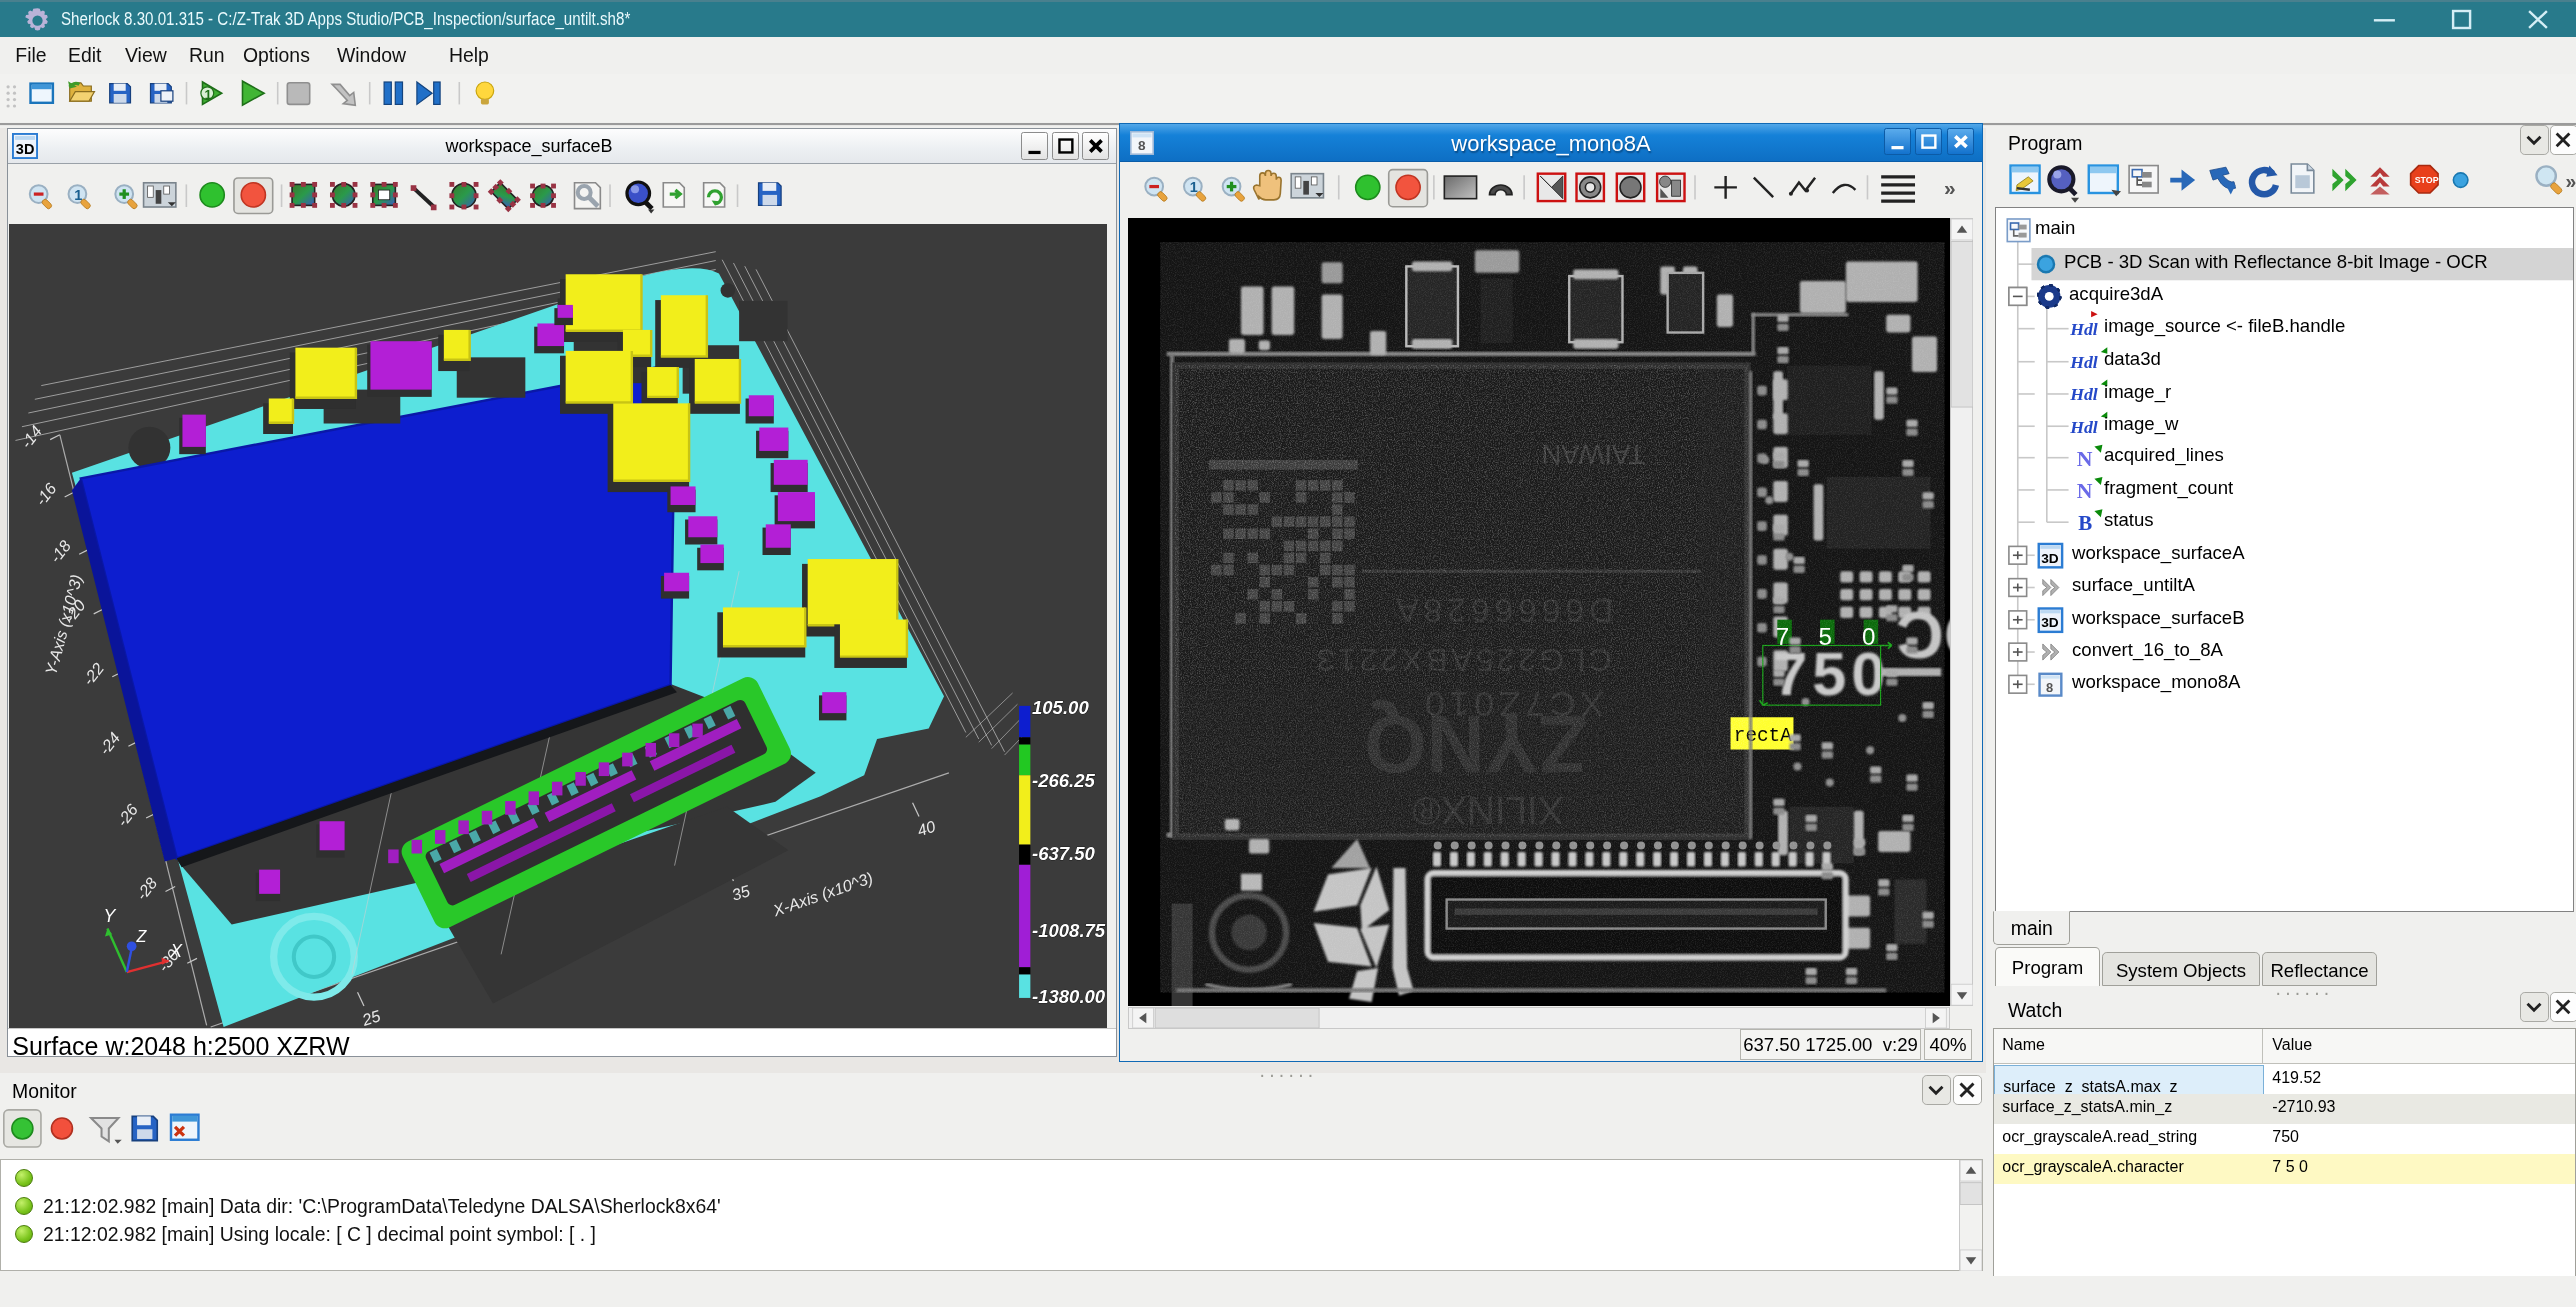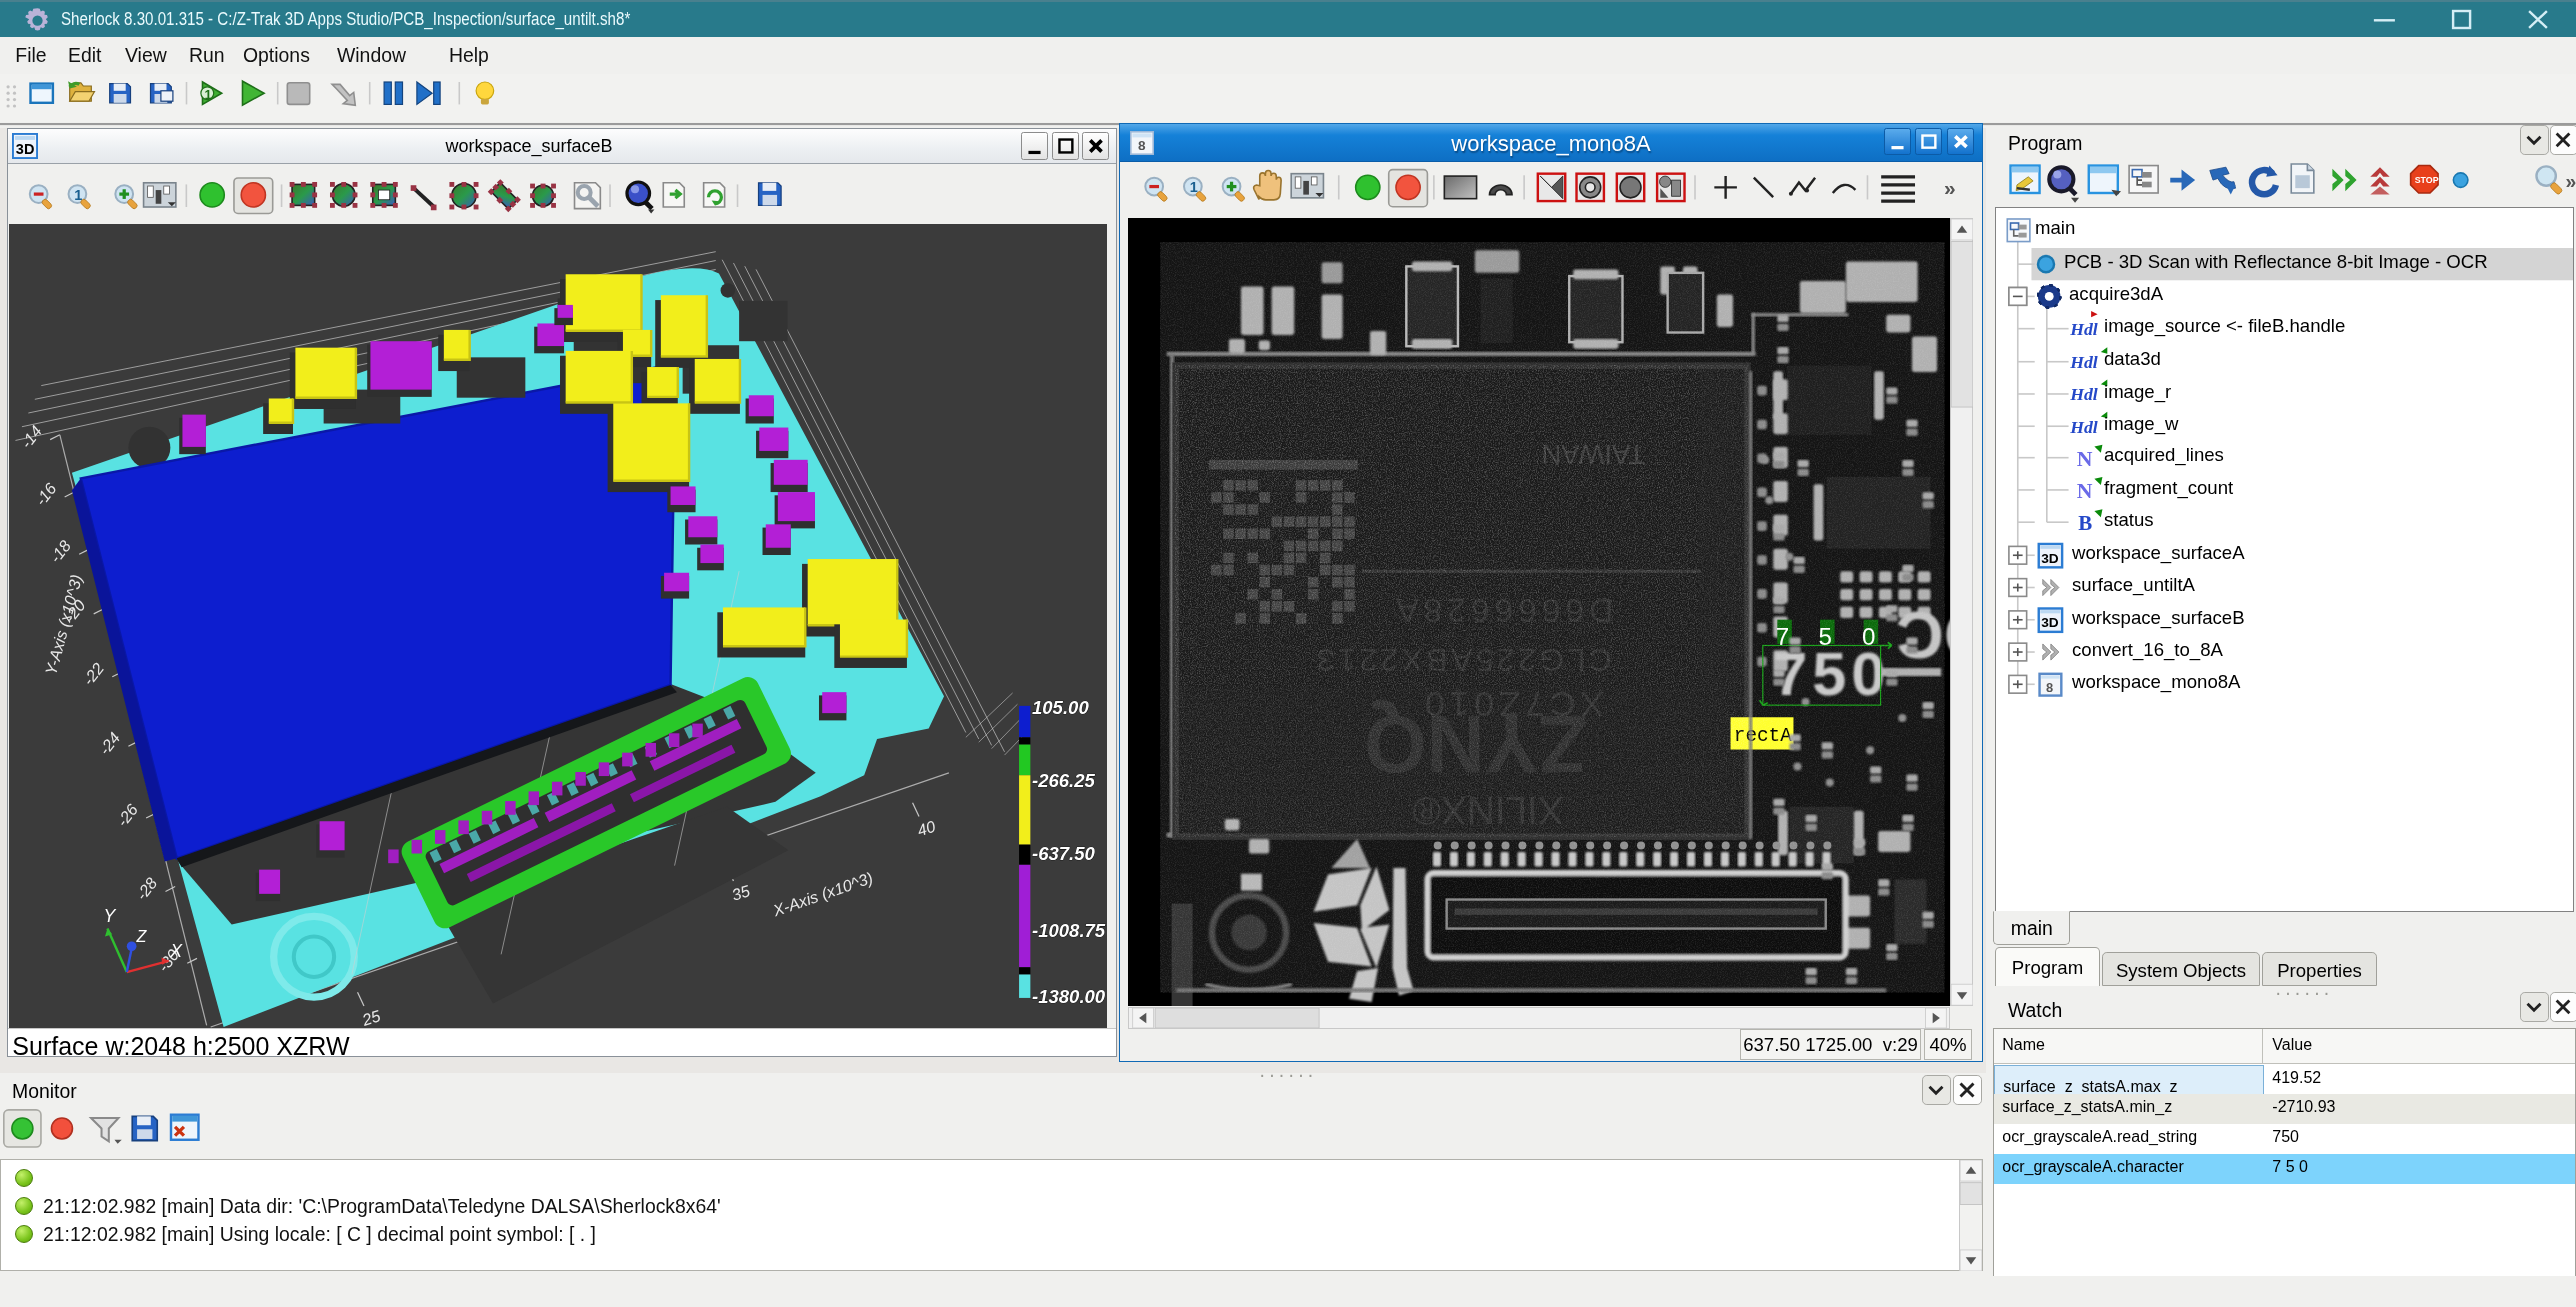--- a/index.html
+++ b/index.html
@@ -1149,21 +1149,21 @@
         <div class="trow" style="left:108px;top:301px;">status</div>
         <div class="trow" style="left:76px;top:334px;">workspace_surfaceA</div>
         <div class="trow" style="left:76px;top:366px;">surface_untiltA</div>
         <div class="trow" style="left:76px;top:399px;">workspace_surfaceB</div>
         <div class="trow" style="left:76px;top:431px;">convert_16_to_8A</div>
         <div class="trow" style="left:76px;top:463px;">workspace_mono8A</div>
       </div>
 <div style="position:absolute;left:7.3px;top:784px;width:77px;height:34px;background:#f0f0ee;border:0.8px solid #a0a09a;border-top:0.8px solid #f0f0ee;border-radius:0 0 4.8px 4.8px;font-size:19.4px;text-align:center;padding-top:4.8px;">main</div>
 <div class="tab" style="left:9px;top:820px;width:105px;height:39px;background:#fafaf8;border:0.8px solid #a0a09a;border-bottom:none;border-radius:4.8px 4.8px 0 0;padding-top:9px;z-index:2;">Program</div>
 <div class="tab" style="left:116px;top:825px;width:158px;height:34px;background:#e4e4e0;border:0.8px solid #a0a09a;border-radius:4.8px 4.8px 0 0;padding-top:6.5px;">System Objects</div>
-<div class="tab" style="left:276px;top:825px;width:115px;height:34px;background:#e4e4e0;border:0.8px solid #a0a09a;border-radius:4.8px 4.8px 0 0;padding-top:6.5px;">Properties</div>
+<div class="tab" style="left:276px;top:825px;width:115px;height:34px;background:#e4e4e0;border:0.8px solid #a0a09a;border-radius:4.8px 4.8px 0 0;padding-top:6.5px;">Reflectance</div>
 <div class="dots" style="left:289px;top:854px;">······</div>
 <div class="phead" style="left:22px;top:872px;">Watch</div>
 <div class="pbtn" style="right:27.4px;top:865px;"><svg width="26" height="27" viewBox="0 0 32 33">
           <path d="M8 13 l8 8 l8 -8" fill="none" stroke="#222" stroke-width="3.5"></path>
         </svg></div>
 <div class="pbtn x" style="right:-1.6px;top:865px;width:27.4px;"><svg width="24" height="27" viewBox="0 0 30 33">
           <path d="M7 9 L23 25 M23 9 L7 25" stroke="#222" stroke-width="3.5"></path>
         </svg></div>
 <div id="watch">
 <div class="wrow" style="top:0;height:35px;border-bottom:0.8px solid #c0c0ba;background:#f7f7f5;">
@@ -1178,21 +1178,21 @@
           <div class="nm" style="left:0;">419.52</div>
         </div>
 <div class="wrow" style="top:65px;background:#e9e9e3;">
           <div class="nm">surface_z_statsA.min_z</div>
           <div class="vl">-2710.93</div>
         </div>
 <div class="wrow" style="top:95px;">
           <div class="nm">ocr_grayscaleA.read_string</div>
           <div class="vl">750</div>
         </div>
-<div class="wrow" style="top:125px;background:#7dd3fc;">
+<div class="wrow" style="top:125px;background:#fef9c3;">
           <div class="nm">ocr_grayscaleA.character</div>
           <div class="vl">7 5 0</div>
         </div>
 </div>
 </div>
 <div id="monitor" class="abs">
 <div class="dots" style="left:1259px;top:-9.7px;">······</div>
 <div style="position:absolute;left:12px;top:6.5px;font-size:19.4px;color:#000;">Monitor</div>
 <div class="pbtn" style="left:1922px;top:2.4px;"><svg width="26" height="27" viewBox="0 0 32 33">
           <path d="M8 13 l8 8 l8 -8" fill="none" stroke="#222" stroke-width="3.5"></path>

